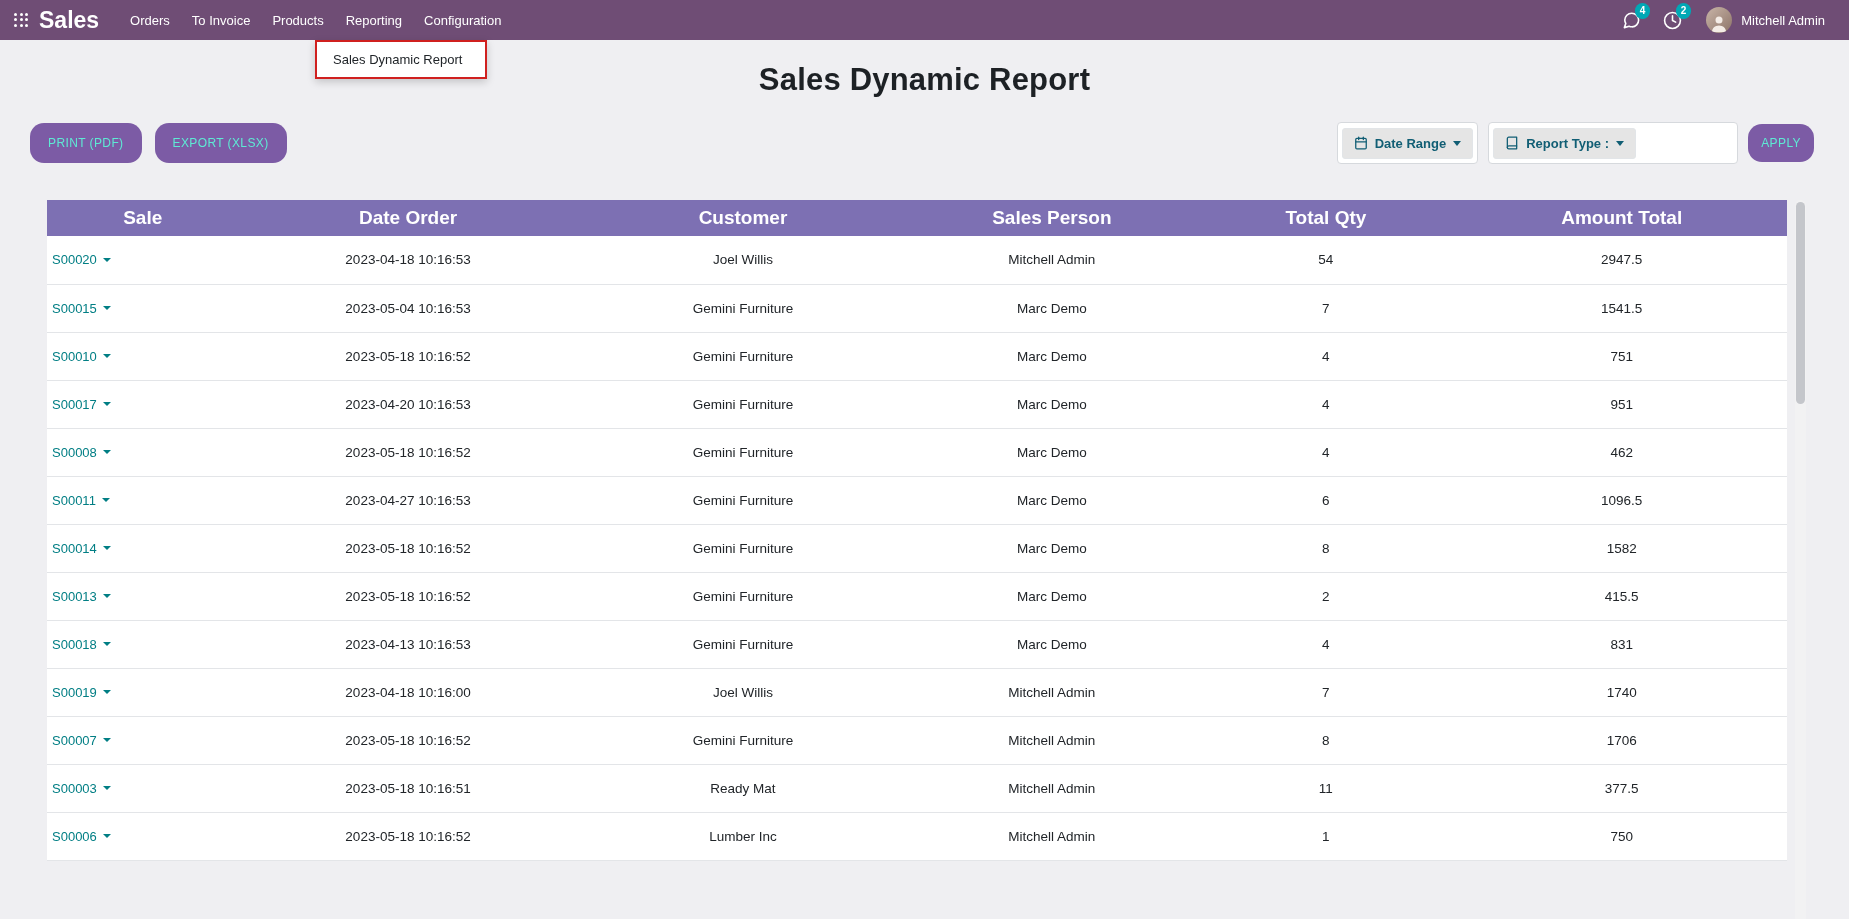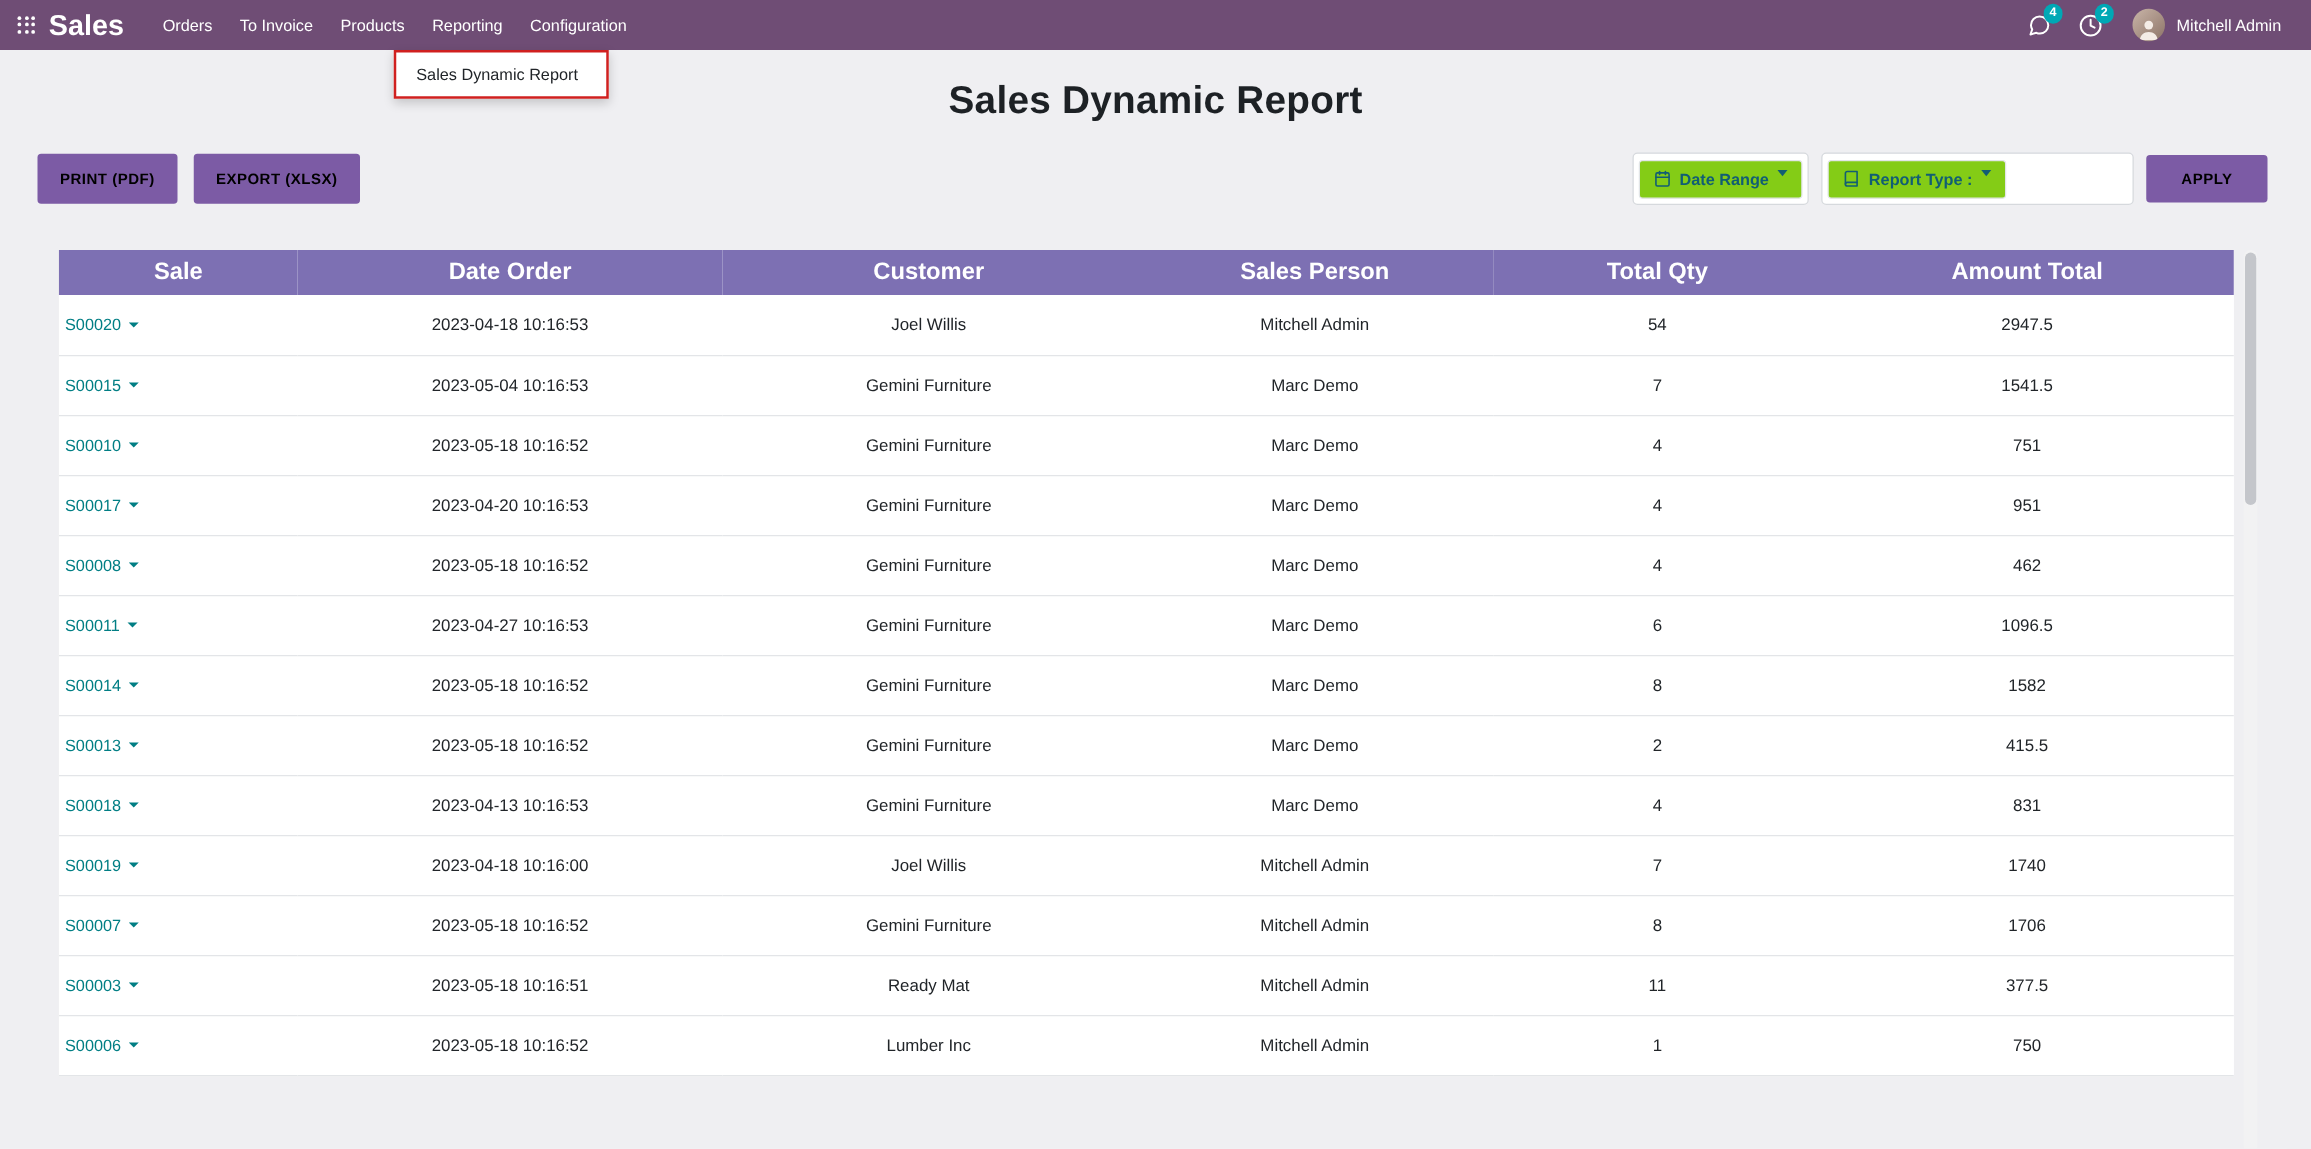--- a/index.html
+++ b/index.html
@@ -43,38 +43,38 @@
     box-shadow:0 3px 8px rgba(0,0,0,.18); z-index:30;
   }
   .dropdown-item{ font-size:13px; color:#212529; padding:10px 16px; cursor:pointer; white-space:nowrap; }
 
   
   .page-title{ text-align:center; font-size:31px; font-weight:700; color:#1d2125; margin-top:22px; letter-spacing:.2px; }
 
   .toolbar{ display:flex; justify-content:space-between; align-items:center; margin:24px 35px 0 30px; }
   .toolbar-left{ display:flex; align-items:center; gap:13px; }
   .btn-primary{
-    background:var(--primary-button-bg,#7c5ba5); color:#000000;
+    background:var(--primary-button-bg,#7c5ba5); color:#5eead4;
     font-family:"Liberation Sans",sans-serif;
-    font-size:12px; font-weight:700; letter-spacing:.4px;
-    border:none; border-radius:3px; padding:13px 18px; cursor:pointer;
+    font-size:12px; font-weight:400; letter-spacing:.4px;
+    border:none; border-radius:14px; padding:13px 18px; cursor:pointer;
   }
   .filters{ display:flex; align-items:center; gap:10px; }
   .filter-box{ background:#fff; border:1px solid #d6d9dd; border-radius:4px; padding:4px; display:flex; align-items:center; height:42px; }
   .report-type-box{ width:250px; }
   .filter-btn{
-    display:flex; gap:7px;
+    display:flex; align-items:center; gap:7px;
     font-family:"Liberation Sans",sans-serif;
     font-size:13px; font-weight:700; color:var(--filter-text,#115e74);
-    background:#84cc16; border:1px solid #e2e5e8; border-radius:3px;
+    background:#e5e5e5; border:1px solid #e2e5e8; border-radius:3px;
     padding:7px 11px; cursor:pointer; white-space:nowrap;
   }
   .caret{ width:0; height:0; border-left:4px solid transparent; border-right:4px solid transparent;
     border-top:5px solid currentColor; display:inline-block; }
-  .btn-apply{ padding:12px 28px; }
+  .btn-apply{ padding:12px 13px; }
 
   
   .table-wrap{ position:relative; margin:36px 0 0 47px; width:1759px; height:723px; overflow:hidden; }
   table{ width:1740px; border-collapse:collapse; background:#fff; table-layout:fixed; }
   thead th{
     background:var(--table-header-bg,#7d70b3); color:#fff;
     font-size:19px; font-weight:700; height:36px; text-align:center;
   }
   thead th:first-child{ text-align:center; }
   tbody td{

